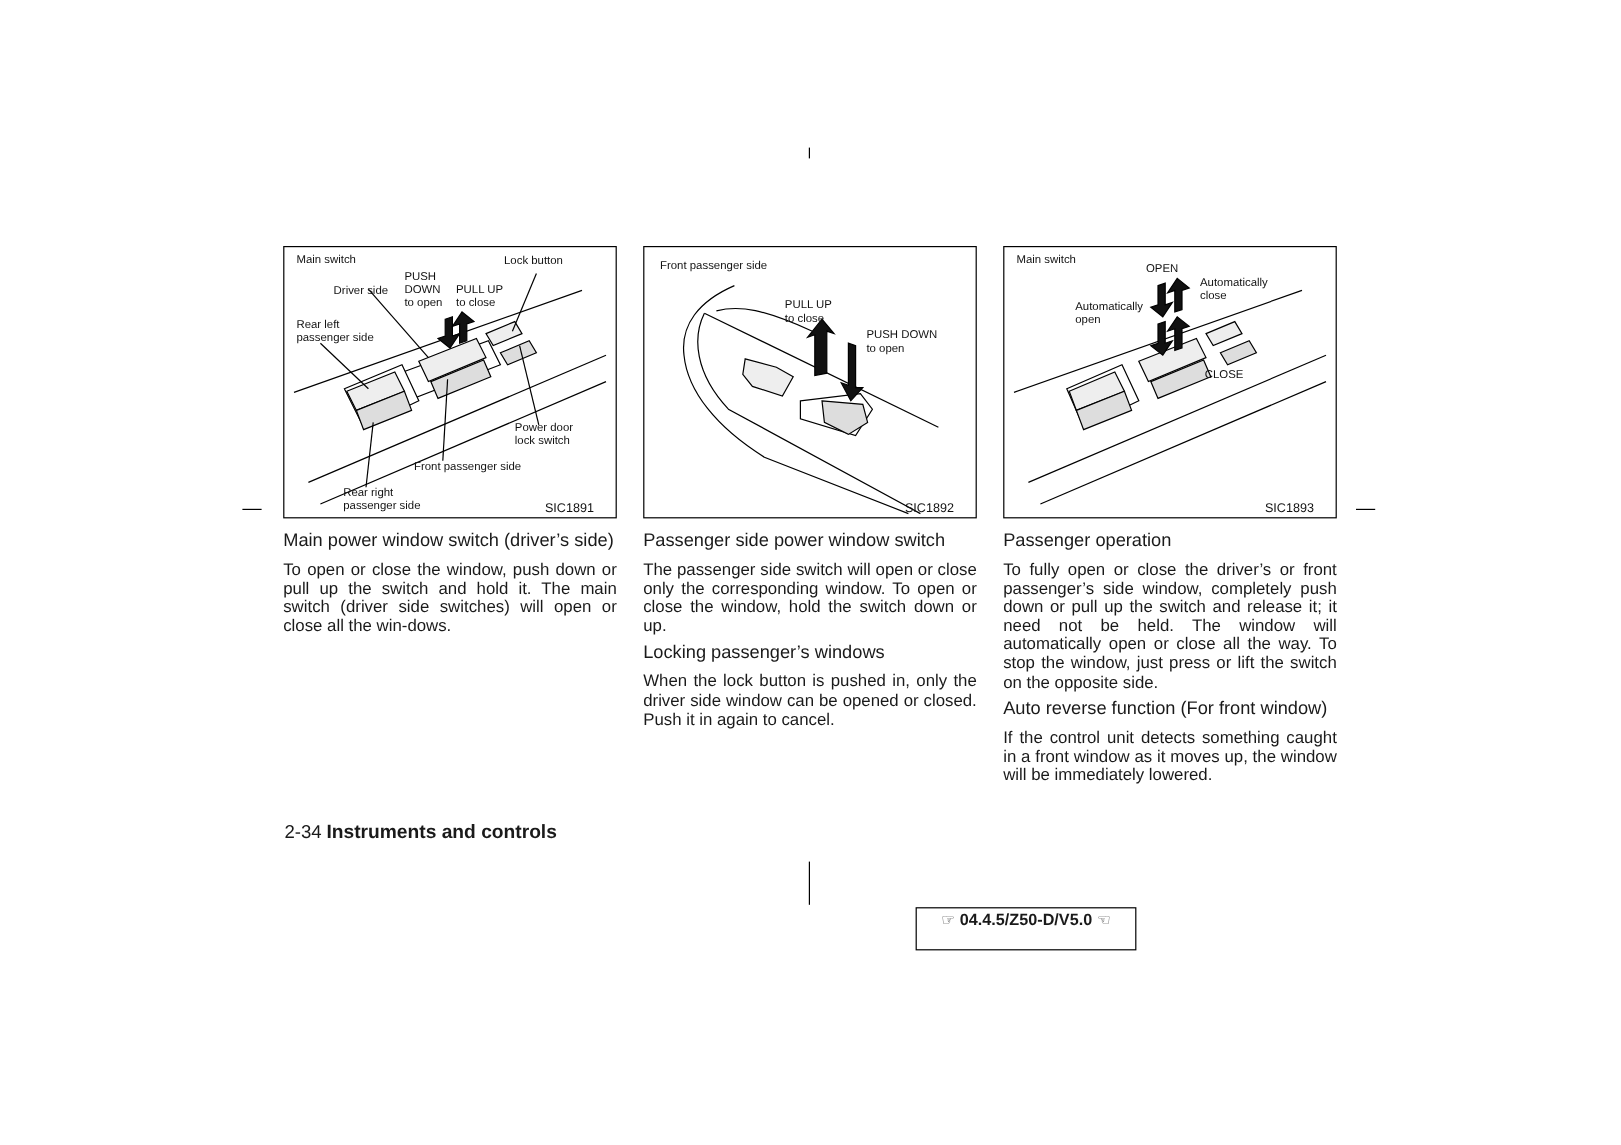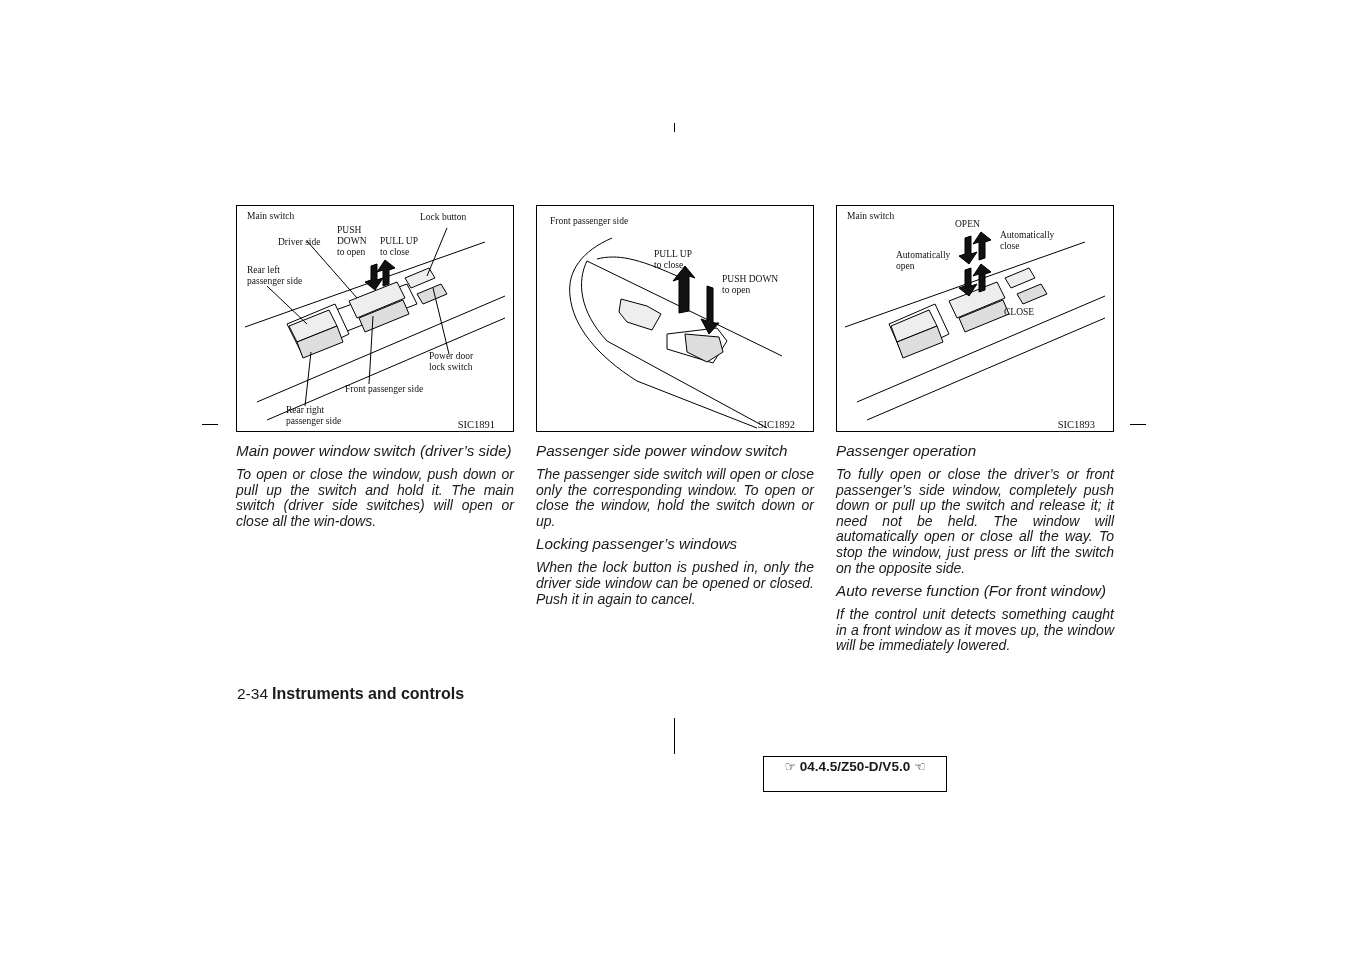--- a/index.html
+++ b/index.html
@@ -1,24 +1,24 @@
 <!DOCTYPE html>
 <html><head>
 <meta charset="utf-8">
 <style>
   html, body { margin: 0; padding: 0; background: #ffffff; }
   body { width: 1351px; height: 954px; position: relative; overflow: hidden;
          font-family: "Liberation Sans", "DejaVu Sans", sans-serif; color: #1a1a1a; }
   .mark-v { position: absolute; width: 1px; background: #000; }
   .mark-h { position: absolute; height: 1px; background: #000; }
-  .figure { position: absolute; border: 1px solid #000; background: #fff; box-sizing: border-box; font-family: Liberation Serif, serif; }
+  .figure { position: absolute; border: 1px solid #000; background: #fff; box-sizing: border-box; }
   .figure svg { position: absolute; left: 0; top: 0; }
   .fig-label { position: absolute; font-size: 9.5px; line-height: 11px; color: #111; white-space: nowrap; }
   .fig-code { position: absolute; right: 18px; bottom: 1px; font-size: 10.5px; color: #111; }
-  .col { position: absolute; width: 278px; font-style: italic; }
+  .col { position: absolute; width: 278px; }
   h2 { font-weight: normal; font-size: 15.2px; line-height: 19px; margin: 0 0 7px 0; color: #1a1a1a; }
   p { margin: 0 0 5px 0; font-size: 14px; line-height: 15.6px; text-align: justify; color: #1a1a1a; }
   .footer-page { position: absolute; left: 237px; top: 685px; font-size: 15px; }
   .footer-page .num { font-size: 15.5px; }
   .footer-page .sec { font-size: 16px; font-weight: bold; margin-left: 4px; }
   .code-box { position: absolute; left: 763px; top: 756px; width: 184px; height: 36px; border: 1px solid #000;
               box-sizing: border-box; font-size: 13.5px; font-weight: bold; text-align: center; line-height: 19px; }
   .code-box .hand { font-weight: normal; font-size: 13px; color: #333; }
 </style>
 </head>

